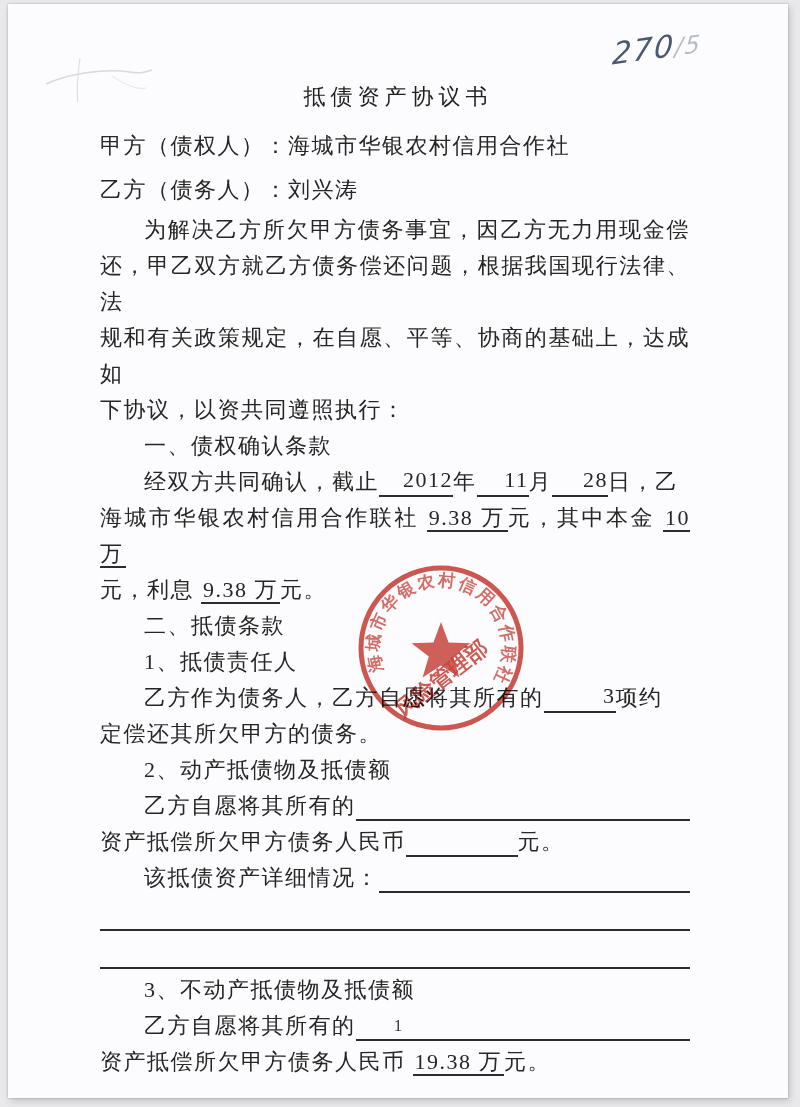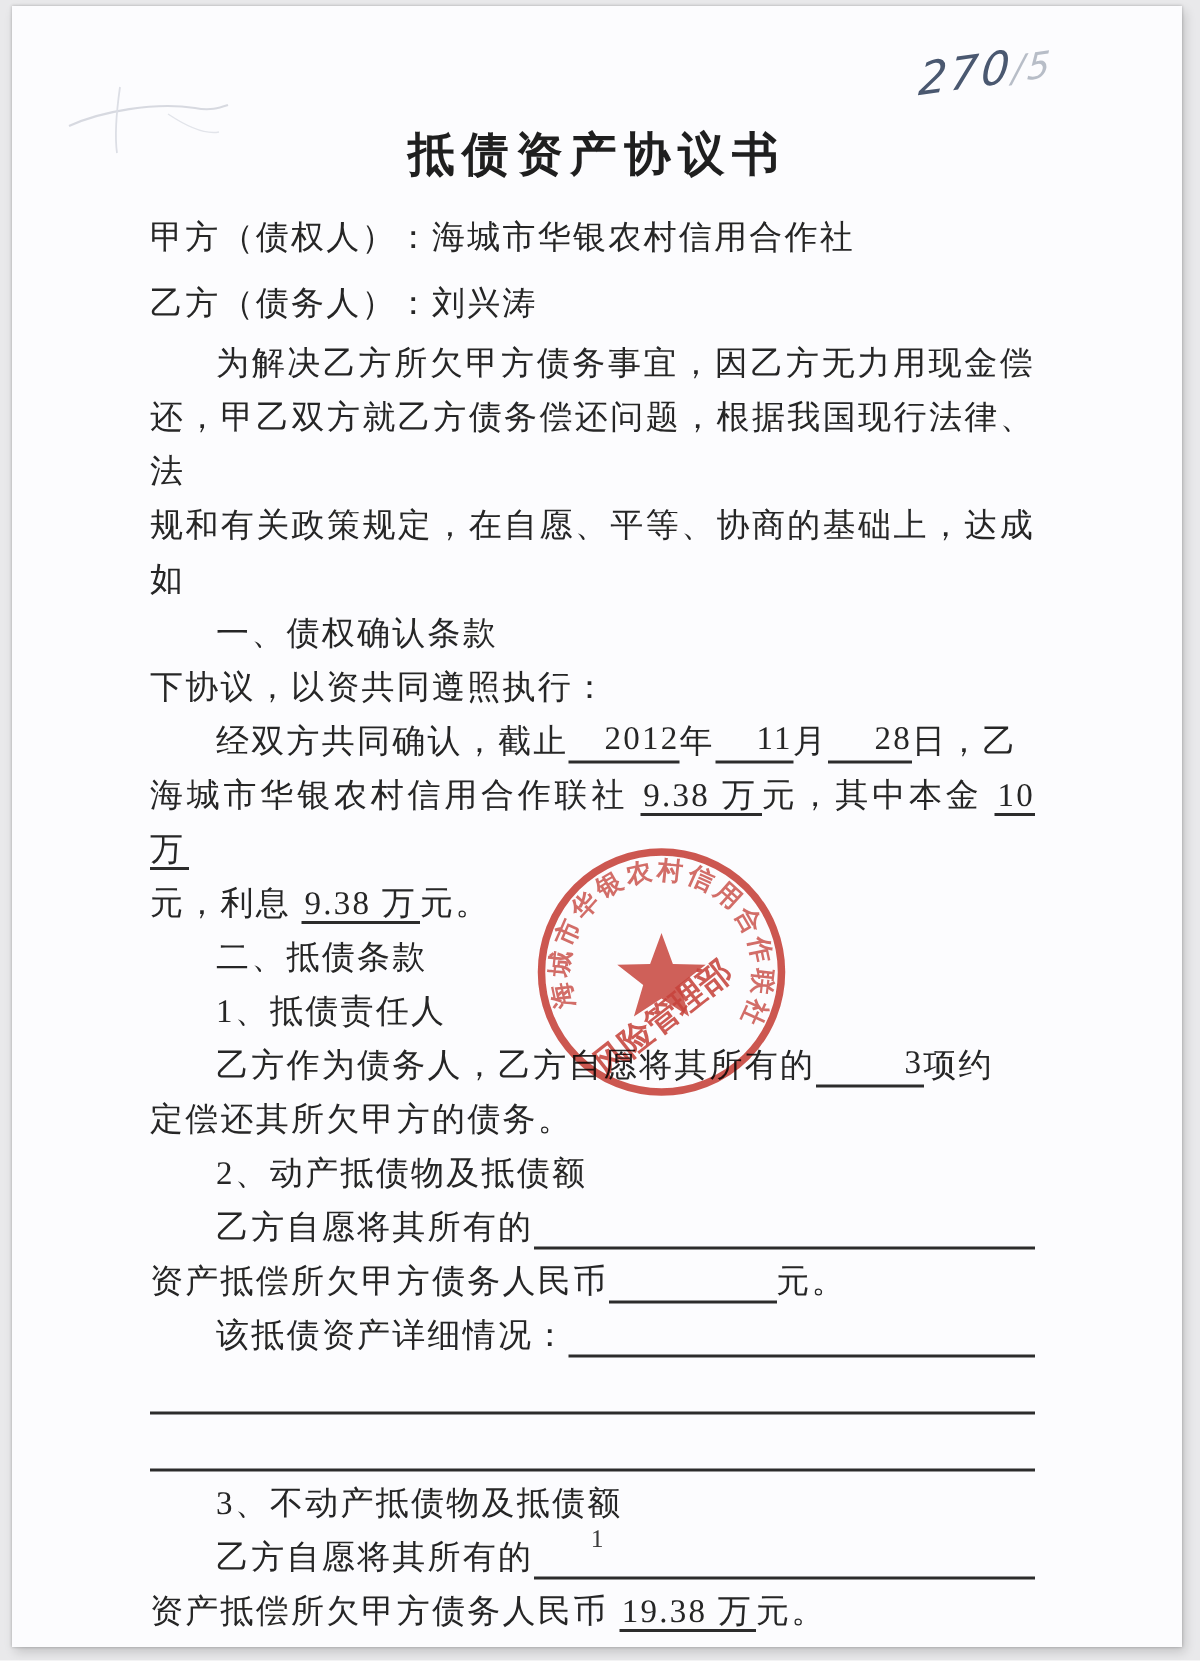--- a/index.html
+++ b/index.html
@@ -8,21 +8,21 @@
     background:#e9e9eb;
     font-family:"Liberation Serif","DejaVu Serif",serif;
   }
   .sheet{
     position:absolute;left:8px;top:4px;width:780px;height:1094px;
     background:#fcfcfe;
     box-shadow:0 0 2px rgba(0,0,0,.25), 2px 3px 7px rgba(0,0,0,.16);
   }
   .doc-title{
     margin:78px 0 12px;text-align:center;
-    font-size:31px;font-weight:bold;letter-spacing:5px;color:#1f1f1f;
+    font-size:22px;font-weight:normal;letter-spacing:5px;color:#1f1f1f;
   }
   .doc-body{margin:0 98px 0 92px;position:relative;}
   .line{line-height:36px;font-size:22px;letter-spacing:1.5px;color:#262626;white-space:nowrap;}
   .line.party{line-height:44px;}
   .line.party .gap{}
   .line.indent{padding-left:44px;}
   .line.just{white-space:normal;text-align:justify;text-align-last:justify;}
   .line.flex{display:flex;align-items:baseline;}
   .blank{
     display:inline-block;border-bottom:2px solid #2c2c2c;text-align:right;
@@ -63,22 +63,22 @@
   <div class="handwrite"><span>270</span><span class="faint">/5</span></div>
 
   <h1 class="doc-title">抵债资产协议书</h1>
 
   <div class="doc-body">
       <div class="line party"><span>甲方（债权人）：</span><span class="gap">海城市华银农村信用合作社</span></div>
       <div class="line party"><span>乙方（债务人）：</span><span class="gap">刘兴涛</span></div>
       <div class="line indent just"><span>为解决乙方所欠甲方债务事宜，因乙方无力用现金偿</span></div>
       <div class="line just"><span>还，甲乙双方就乙方债务偿还问题，根据我国现行法律、法</span></div>
       <div class="line just"><span>规和有关政策规定，在自愿、平等、协商的基础上，达成如</span></div>
+      <div class="line "><span>下协议，以资共同遵照执行：</span></div>
       <div class="line indent"><span>一、债权确认条款</span></div>
-      <div class="line "><span>下协议，以资共同遵照执行：</span></div>
       <div class="line indent"><span>经双方共同确认，截止</span><span class="blank" style="width: 74px;">2012</span><span>年</span><span class="blank" style="width: 52px;">11</span><span>月</span><span class="blank" style="width: 56px;">28</span><span>日，乙</span></div>
       <div class="line just"><span>海城市华银农村信用合作联社 </span><span class="u">9.38 万</span><span>元，其中本金 </span><span class="u">10 万</span></div>
       <div class="line "><span>元，利息 </span><span class="u">9.38 万</span><span>元。</span></div>
       <div class="line indent"><span>二、抵债条款</span></div>
       <div class="line indent"><span>1、抵债责任人</span></div>
       <div class="line indent"><span>乙方作为债务人，乙方自愿将其所有的</span><span class="blank" style="width: 72px;">3</span><span>项约</span></div>
       <div class="line "><span>定偿还其所欠甲方的债务。</span></div>
       <div class="line indent"><span>2、动产抵债物及抵债额</span></div>
       <div class="line indent flex">
         <span>乙方自愿将其所有的</span>

